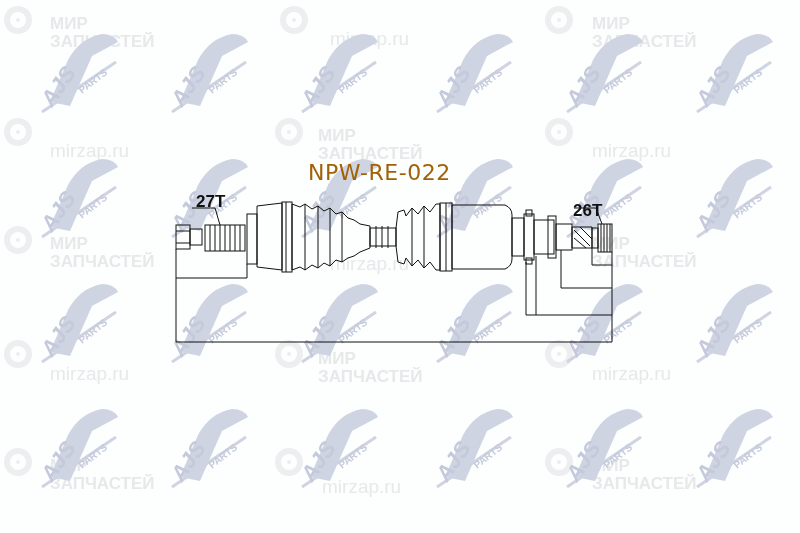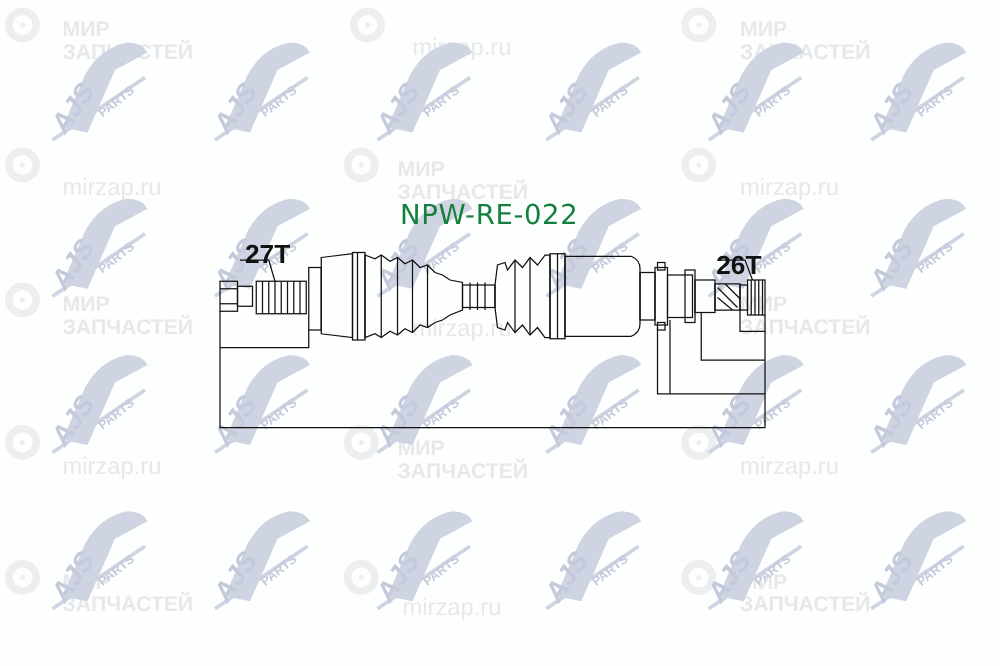--- a/index.html
+++ b/index.html
@@ -2,22 +2,22 @@
 <html><head>
 <meta charset="utf-8">
 <style>
   html,body{margin:0;padding:0;background:#fdfefe;}
   body{width:800px;height:533px;position:relative;overflow:hidden;font-family:"Liberation Sans",sans-serif;}
   .wm-layer{position:absolute;left:0;top:0;width:800px;height:533px;}
   .wm-text{position:absolute;color:#e6e8ea;font-family:"Liberation Sans",sans-serif;font-weight:bold;font-size:17px;line-height:18px;}
   .wm-text.url{font-size:19px;font-weight:normal;}
   .wm-pin{position:absolute;width:28px;height:28px;border:6px solid #eceef0;border-radius:50%;box-sizing:border-box;}
   .wm-pin::after{content:"";position:absolute;left:6px;top:6px;width:4px;height:4px;background:#eceef0;border-radius:50%;}
-  .title{position:absolute;left:320px;top:160px;font-size:22px;color:#15803d;letter-spacing:0.5px;font-family:"DejaVu Sans",sans-serif;}
-  .tlabel{position:absolute;font-size:21px;font-weight:bold;color:#111;font-family:"Liberation Sans",sans-serif;}
+  .title{position:absolute;left:308px;top:160px;font-size:22px;color:#a16207;letter-spacing:0.5px;font-family:"DejaVu Sans",sans-serif;}
+  .tlabel{position:absolute;font-size:17px;font-weight:bold;color:#111;font-family:"Liberation Sans",sans-serif;}
   svg.draw{position:absolute;left:0;top:0;}
 </style>
 </head>
 <body>
 
 <div class="wm-layer">
 
   <div class="wm-pin" style="left:4px;top:6px"></div>
   <div class="wm-text" style="left:50px;top:15px"><span>МИР</span><br><span>ЗАПЧАСТЕЙ</span></div>
   <div class="wm-pin" style="left:280px;top:6px"></div>

